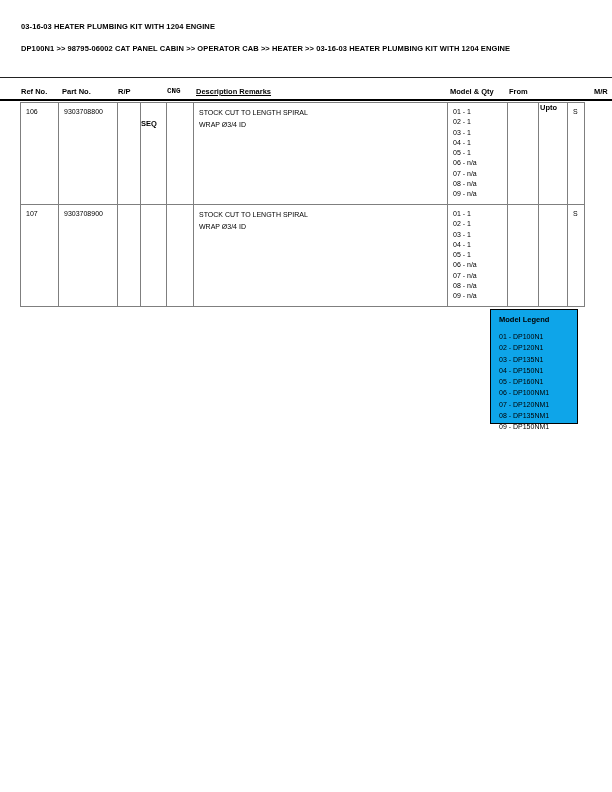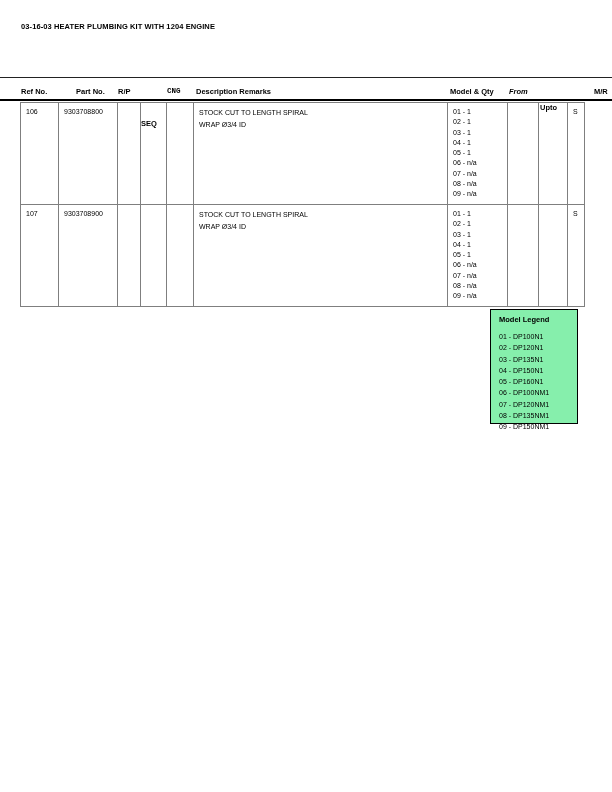--- a/index.html
+++ b/index.html
@@ -41,27 +41,27 @@
   }
   .col-headers {
     position: absolute;
     left: 0; top: 87px;
     width: 612px; height: 12px;
     font-size: 7.5px; font-weight: bold;
     white-space: nowrap;
   }
   .col-headers span { position: absolute; top: 0; }
   .h-ref   { left: 21px; }
-  .h-part  { left: 76px; }
+  .h-part  { left: 62px; }
   .h-rp    { left: 118px; }
   .h-seq   { left: 141px; margin-top: 32px; }
   .h-cng   { left: 167px; font-family: Liberation Mono, monospace; }
-  .h-desc  { left: 196px; }
+  .h-desc  { left: 196px; text-decoration: underline; }
   .h-model { left: 450px; }
-  .h-from  { left: 509px; font-style: italic; }
+  .h-from  { left: 509px; }
   .h-upto  { left: 540px; margin-top: 16px; }
   .h-mr    { left: 568px; margin-left: 26px; }
 
   table.parts {
     position: absolute;
     left: 20px; top: 102px;
     width: 564px;
     border-collapse: collapse;
     table-layout: fixed;
     font-size: 7px;
@@ -78,41 +78,42 @@
   td.c-ref { padding-left: 7px; }
   td.c-mr  { padding-left: 3px; }
   .desc-line { line-height: 11.5px; }
   .qty-line  { line-height: 10.3px; white-space: nowrap; }
 
   .legend {
     position: absolute;
     left: 490px; top: 309px;
     width: 78px; height: 108px;
     border: 1.5px solid #000000;
-    background: #86efac;
+    background: #0ea5e9;
     padding: 5px 0 0 8px;
     font-size: 7px;
   }
   .legend-title {
     font-size: 7.5px;
     font-weight: bold;
     margin-bottom: 7px;
     white-space: nowrap;
   }
   .legend-item {
     line-height: 11.25px;
     white-space: nowrap;
   }
 </style>
 </head>
 <body>
 
 <div class="page">
 
   <div class="doc-title">03-16-03 HEATER PLUMBING KIT WITH 1204 ENGINE</div>
+  <div class="breadcrumb">DP100N1 &gt;&gt; 98795-06002 CAT PANEL CABIN &gt;&gt; OPERATOR CAB &gt;&gt; HEATER &gt;&gt; 03-16-03 HEATER PLUMBING KIT WITH 1204 ENGINE</div>
 
   <div class="rule-thin"></div>
 
   <div class="col-headers">
     <span class="h-ref">Ref No.</span>
     <span class="h-part">Part No.</span>
     <span class="h-rp">R/P</span>
     <span class="h-seq">SEQ</span>
     <span class="h-cng">CNG</span>
     <span class="h-desc">Description Remarks</span>

